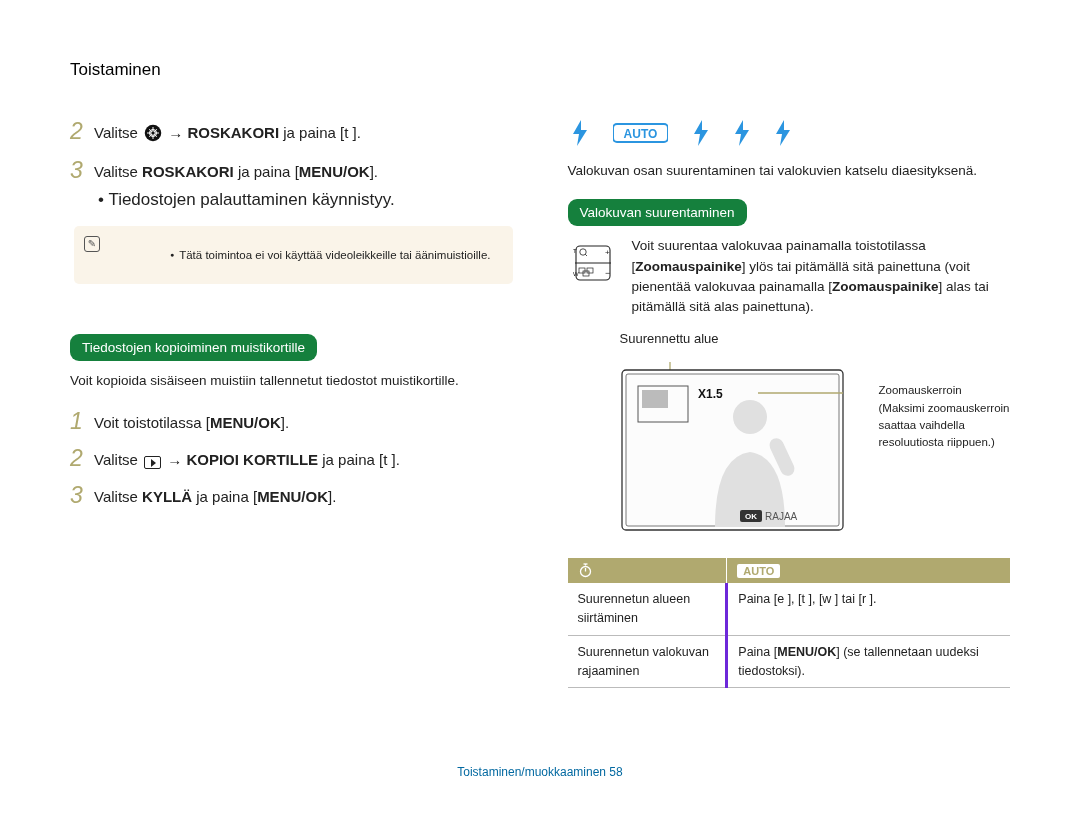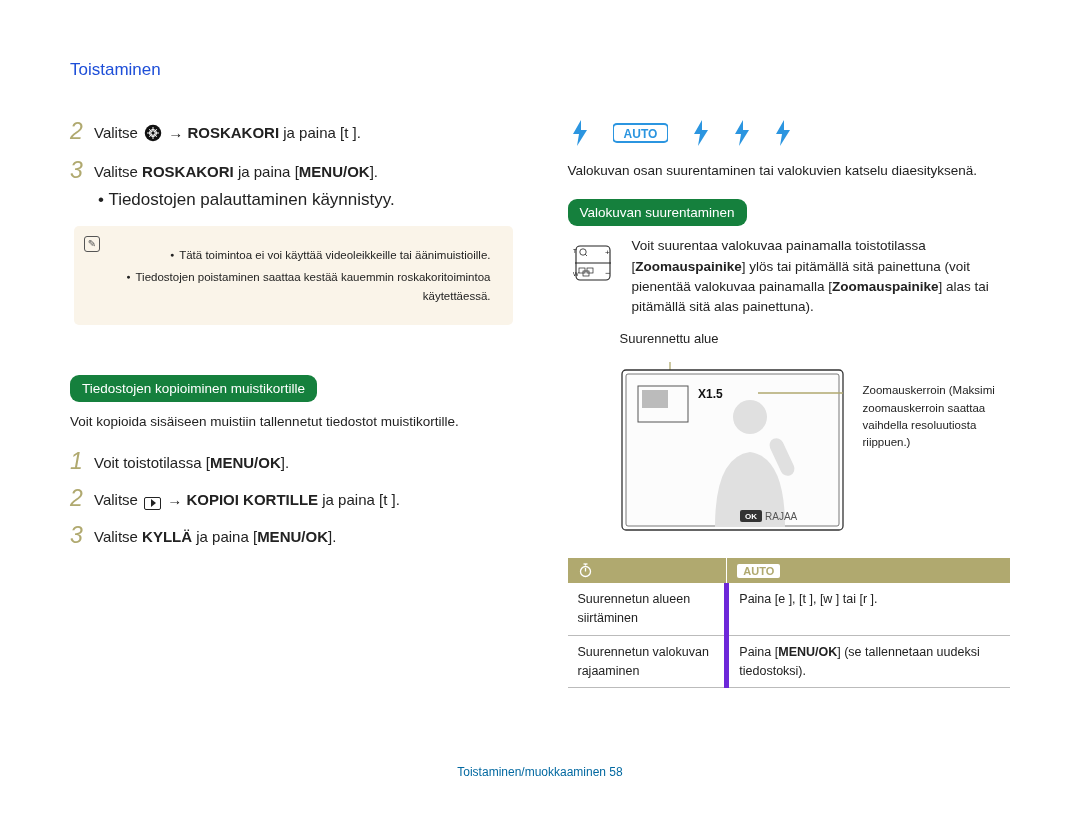--- a/index.html
+++ b/index.html
@@ -14,21 +14,21 @@
     position: relative;
     -webkit-font-smoothing: antialiased;
   }
   .page {
     width: 1080px;
     height: 815px;
     padding: 60px 70px 40px 70px;
     position: relative;
   }
   .header {
-    color: #1d4ed8;
+    color: #000000;
     font-size: 17px;
     font-weight: 300;
     margin-bottom: 40px;
   }
   .columns {
     display: flex;
     gap: 55px;
   }
   .col {
     flex: 1;
@@ -125,21 +125,21 @@
   }
   .zoom-btn-diagram svg { display:block; }
 
   .caption-small {
     font-size: 13px;
     margin-bottom: 16px;
     padding-left: 52px;
   }
   .lcd-row {
     display: flex;
-    gap: 18px;
+    gap: 34px;
     align-items: flex-start;
     margin-bottom: 26px;
   }
   .lcd {
     width: 225px;
     flex-shrink: 0;
     margin-left: 52px;
   }
   .lcd svg { display:block; }
   .lcd-side {
@@ -161,21 +161,21 @@
     text-align: left;
     border: none;
   }
   table.zoom-table thead th + th { border-left: 1px solid #fff; }
   table.zoom-table tbody td {
     border-bottom: 1px solid #bbb;
     padding: 7px 10px;
     vertical-align: top;
     line-height: 1.5;
   }
-  table.zoom-table tbody td + td { border-left: 5px solid #6d28d9; }
+  table.zoom-table tbody td + td { border-left: 3px solid #6d28d9; }
 
   .gear-icon {
     display:inline-block; vertical-align: -4px; margin: 0 2px;
   }
   .play-icon-inline {
     display:inline-flex; align-items:center; justify-content:center;
     width:17px; height:13px; border:1.2px solid #222; border-radius:2px;
     vertical-align:-2px; margin: 0 2px;
   }
   .play-icon-inline::before {
@@ -239,21 +239,20 @@
           <span>Valitse </span><span class="bold">ROSKAKORI</span><span> ja paina [</span><span class="bold">MENU/OK</span><span>].</span>
         </div>
       </div>
 
       <div class="sub-bullet">Tiedostojen palauttaminen käynnistyy.</div>
 
       <div class="note-box">
         <div class="note-icon">✎</div>
         <ul>
           <li>Tätä toimintoa ei voi käyttää videoleikkeille tai äänimuistioille.</li>
-          <li>Tiedostojen poistaminen saattaa kestää kauemmin roskakoritoimintoa käytettäessä.</li>
         </ul>
       </div>
 
       <div class="section-pill">Tiedostojen kopioiminen muistikortille</div>
       <div class="body-text">Voit kopioida sisäiseen muistiin tallennetut tiedostot muistikortille.</div>
 
       <div class="step">
         <div class="step-num">1</div>
         <div class="step-text">
           <span>Voit toistotilassa [</span><span class="bold">MENU/OK</span><span>].</span>

